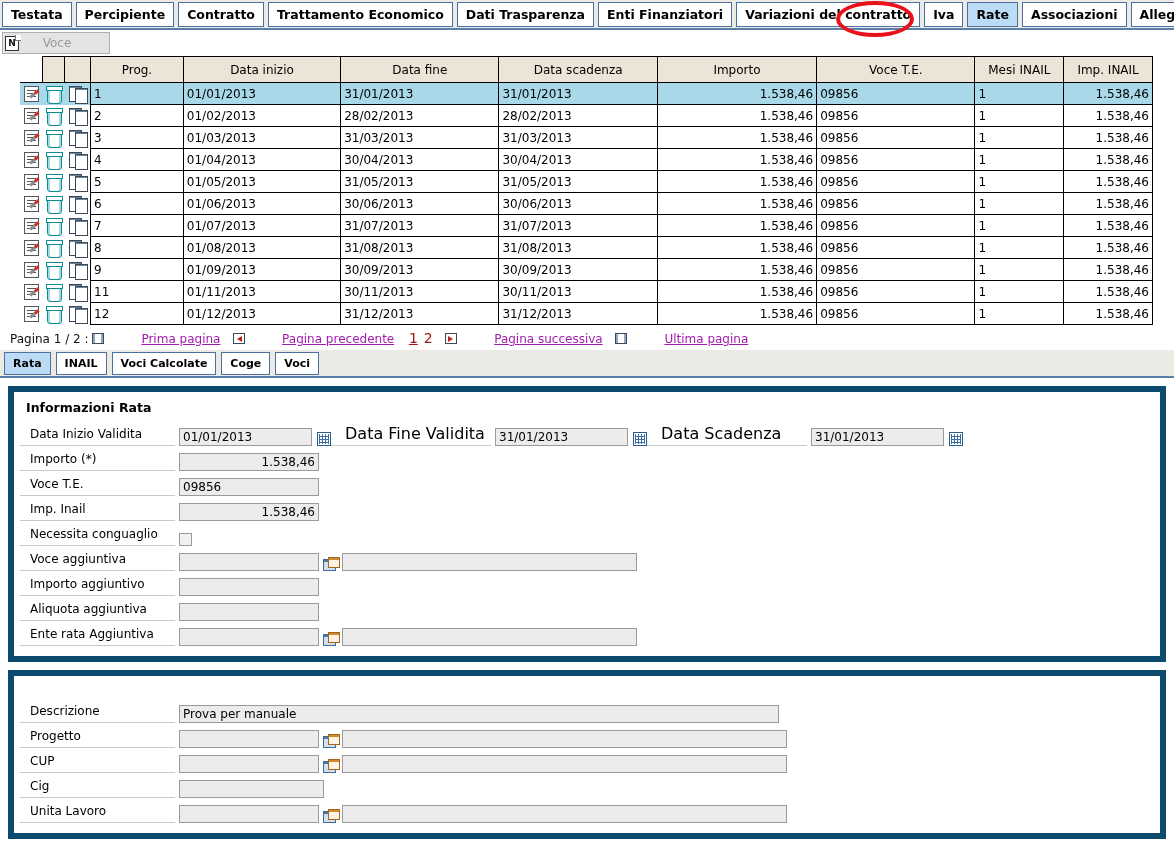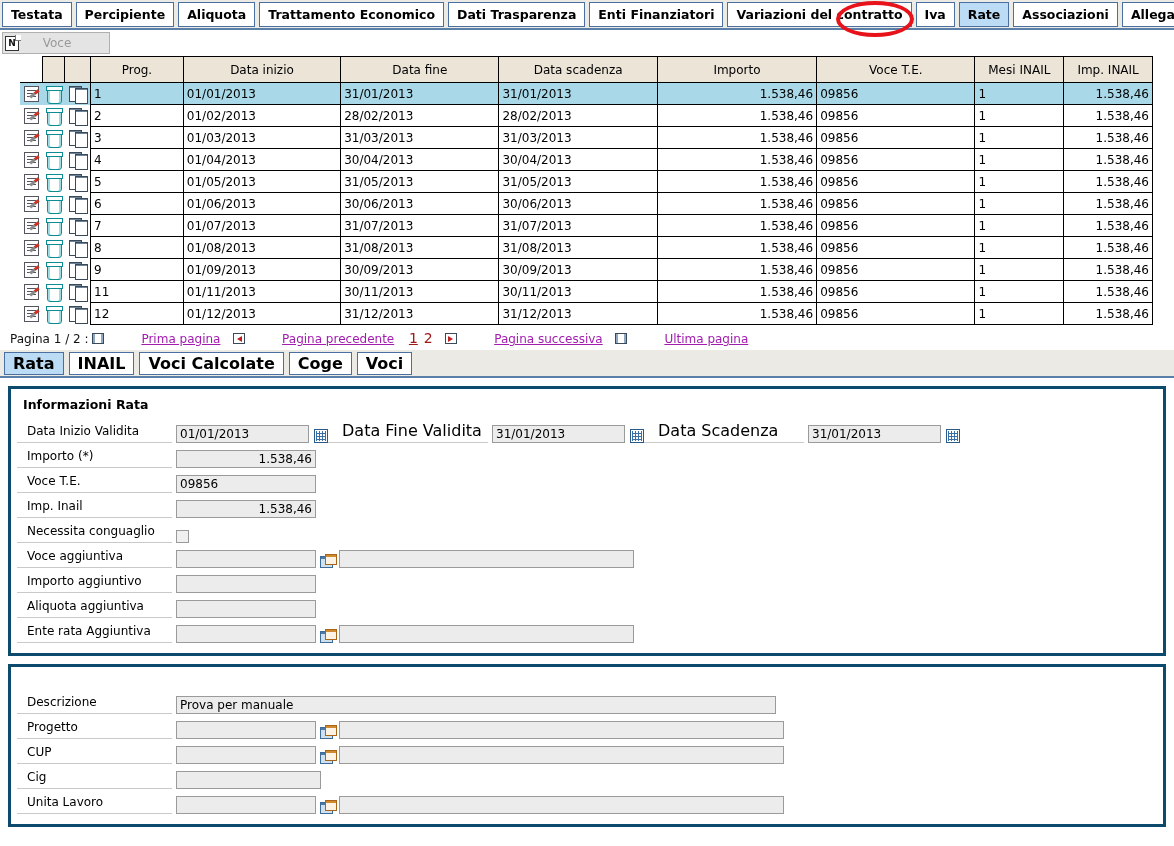--- a/index.html
+++ b/index.html
@@ -243,29 +243,29 @@
     align-items: flex-start;
   }
   .subtab {
     height: 23px;
     line-height: 21px;
     padding: 0 8px;
     margin-right: 5px;
     border: 1px solid #4a6fa0;
     background: #ffffff;
     font-weight: bold;
-    font-size: 16px;
+    font-size: 11px;
     cursor: pointer;
   }
   .subtab.active { background: #bcdcf5; }
 
   
   .panel {
     margin: 8px 8px 8px 8px;
-    border: 3px solid #0c4a6e;
+    border: 6px solid #0c4a6e;
     background: #ffffff;
     padding: 6px 6px 10px 6px;
   }
   .panel-title {
     font-weight: bold;
     font-size: 12.5px;
     padding: 2px 0 6px 6px;
   }
   .frow {
     display: flex;
@@ -362,21 +362,21 @@
     flex: none;
     font-size: 16px;
   }
 </style>
 </head>
 <body>
 
 <div class="tabbar">
   <div class="tab">Testata</div>
   <div class="tab">Percipiente</div>
-  <div class="tab">Aliquota</div>
+  <div class="tab">Contratto</div>
   <div class="tab">Trattamento Economico</div>
   <div class="tab">Dati Trasparenza</div>
   <div class="tab">Enti Finanziatori</div>
   <div class="tab">Variazioni del contratto</div>
   <div class="tab">Iva</div>
   <div class="tab active">Rate</div>
   <div class="tab">Associazioni</div>
   <div class="tab">Allegati</div>
   <div class="redring"></div>
 </div>

